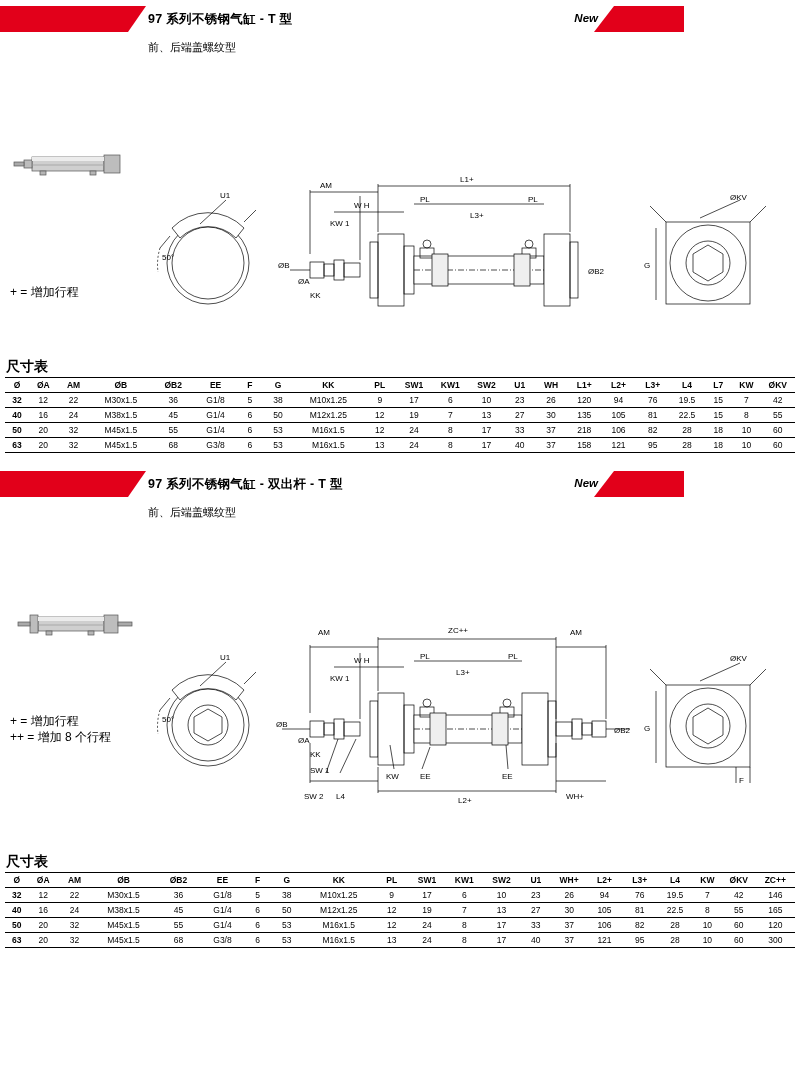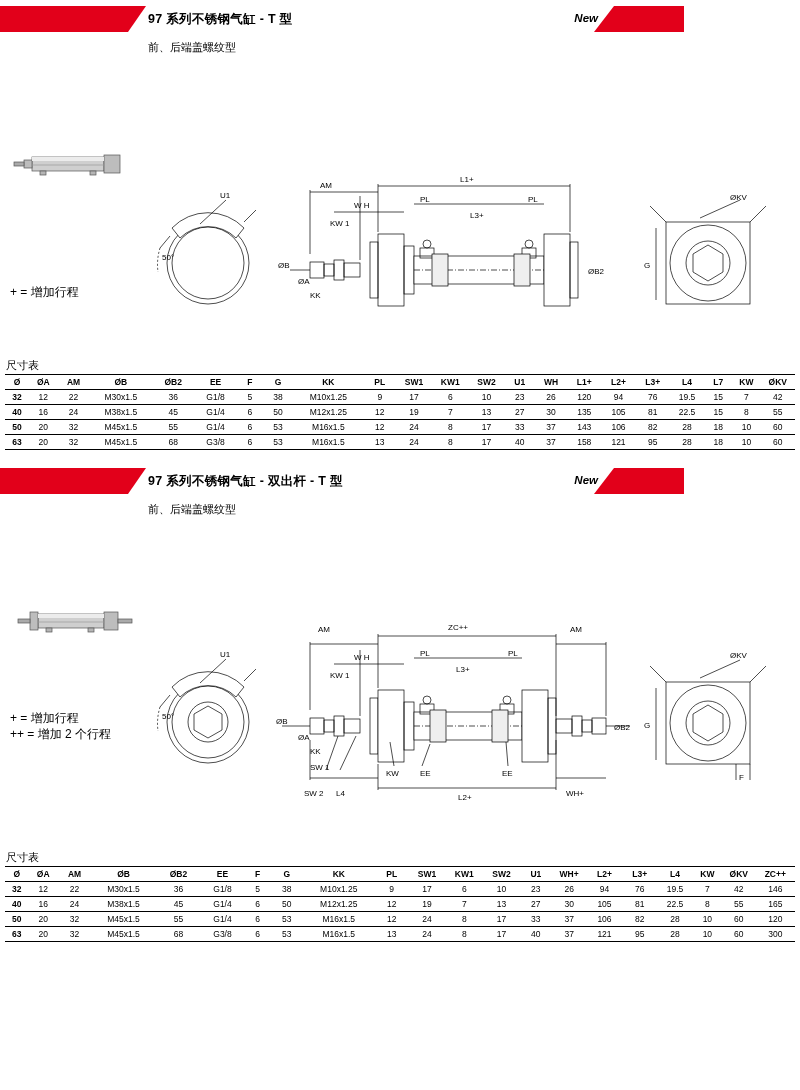--- a/index.html
+++ b/index.html
@@ -76,22 +76,22 @@
   }
   .note {
     position: absolute;
     font-size: 12px;
     color: #000;
     white-space: nowrap;
   }
 
   
   .tbl-caption {
-    font-size: 11px;
-    font-weight: normal;
+    font-size: 14px;
+    font-weight: bold;
     padding: 0 16px 1px 6px;
   }
   table.dim-table {
     border-collapse: collapse;
     width: 790px;
     margin-left: 5px;
     font-size: 8.5px;
   }
   table.dim-table th, table.dim-table td {
     border-top: 0.6px solid #000;
@@ -311,21 +311,21 @@
       <td>G1/4</td>
       <td>6</td>
       <td>53</td>
       <td>M16x1.5</td>
       <td>12</td>
       <td>24</td>
       <td>8</td>
       <td>17</td>
       <td>33</td>
       <td>37</td>
-      <td>143</td>
+      <td>218</td>
       <td>106</td>
       <td>82</td>
       <td>28</td>
       <td>18</td>
       <td>10</td>
       <td>60</td>
     </tr>
     <tr>
       <td>63</td>
       <td>20</td>
@@ -372,21 +372,21 @@
       <rect x="20" y="12" width="8" height="18" fill="#bdbdbd"></rect>
       <rect x="8" y="19" width="12" height="4" fill="#aaa"></rect>
       <rect x="108" y="19" width="14" height="4" fill="#aaa"></rect>
       <rect x="28" y="14" width="66" height="4" fill="#ececec" stroke="none"></rect>
       <line x1="28" y1="22" x2="94" y2="22" stroke="#999"></line>
       <rect x="36" y="28" width="6" height="4" fill="#b5b5b5"></rect>
       <rect x="78" y="28" width="6" height="4" fill="#b5b5b5"></rect>
     </g>
   </svg>
   <div class="note" style="left:10px;top:190px;">+ = 增加行程</div>
-  <div class="note" style="left:10px;top:206px;">++ = 增加 2 个行程</div>
+  <div class="note" style="left:10px;top:206px;">++ = 增加 8 个行程</div>
 
   <svg width="130" height="150" style="position:absolute;left:140px;top:120px;">
     <g class="ln" stroke-width="0.7">
       <circle cx="68" cy="82" r="41"></circle>
       <circle cx="68" cy="82" r="36"></circle>
       <circle cx="68" cy="82" r="20"></circle>
       <polygon points="68,66 82,74 82,90 68,98 54,90 54,74" fill="#fff"></polygon>
       <path d="M32 47 A50 50 0 0 1 104 47 L96 57 A40 40 0 0 0 40 57 Z" fill="#fff"></path>
       <line x1="30" y1="55" x2="20" y2="67"></line>
       <path d="M20 67 A56 56 0 0 0 18 91" stroke-dasharray="2,2"></path>

